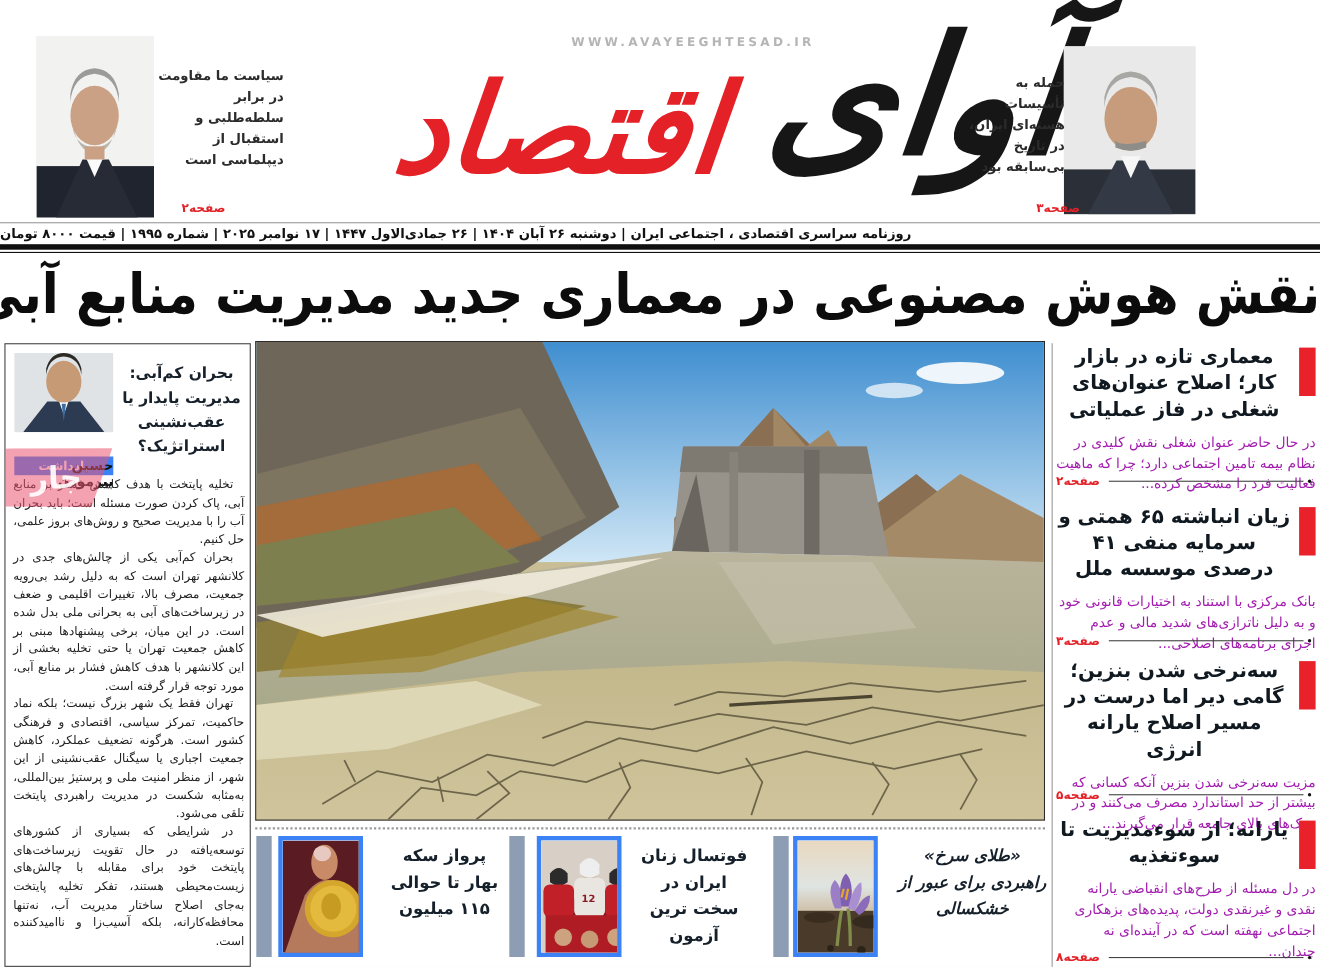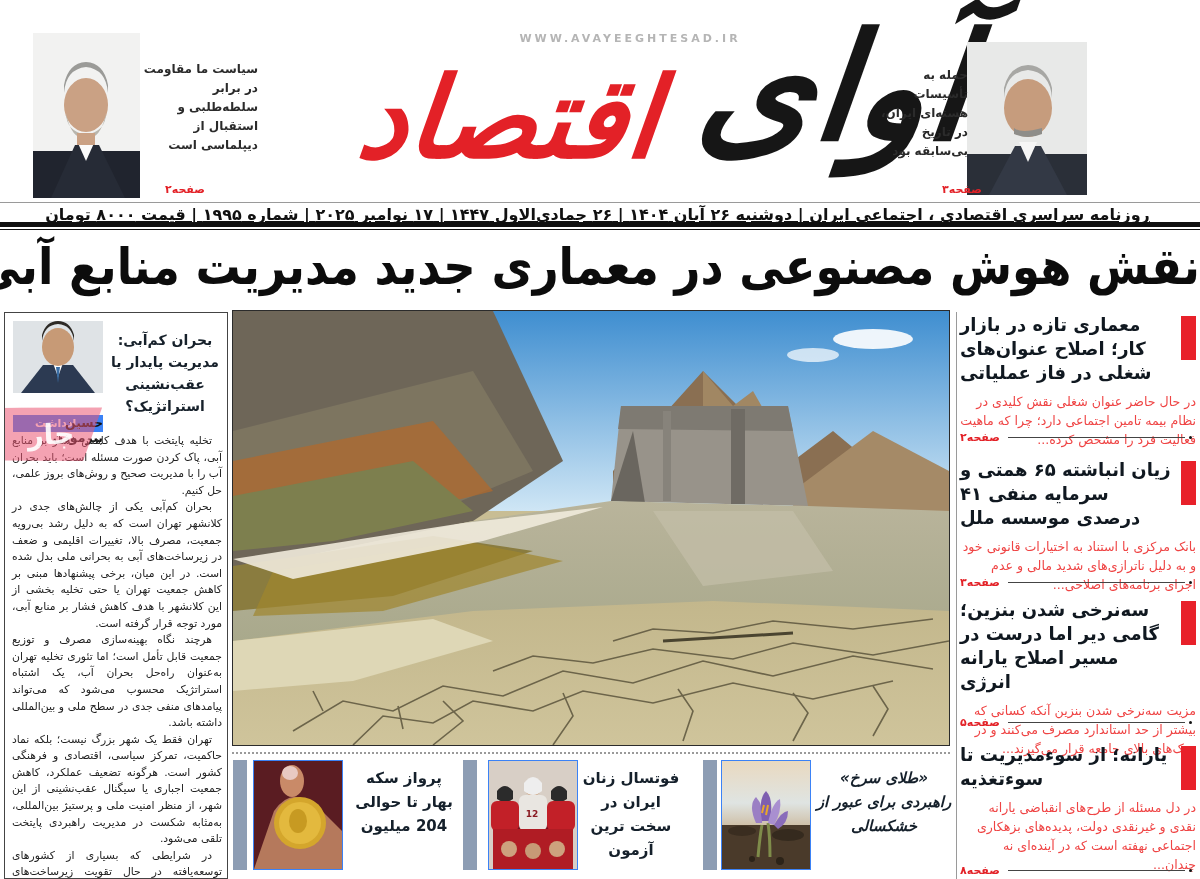--- a/index.html
+++ b/index.html
@@ -36,21 +36,21 @@
   }
   .pr-top-left  { top:183px; left:165px; }
   .pr-top-right { top:183px; left:942px; }
   .photo-frame { position:absolute; overflow:hidden; background:#eee; }
   .photo-araghchi { top:33px;  left:33px;  width:107px; height:165px; }
   .photo-eslami   { top:42px;  left:967px; width:120px; height:153px; }
   
   .rule-thin-top { position:absolute; top:202px; left:0; width:1200px; height:1px; background:#9a9a9a; }
   .dateline {
     position:absolute; top:205px; left:0; width:1195px; direction:rtl;
-    font-size:16px; font-weight:bold; color:#111; text-align:center;text-decoration:underline;
+    font-size:12px; font-weight:bold; color:#111; text-align:left;
   }
   .rule-thick { position:absolute; top:222px; left:0; width:1200px; height:5px; background:#101010; }
   .rule-thick2{ position:absolute; top:229px; left:0; width:1200px; height:1px; background:#101010; }
   
   .main-headline {
     position:absolute; top:236px; left:0; width:1200px; height:70px;
     direction:rtl; text-align:center; font-size:45px; font-weight:bold; color:#0c0c0c;
     line-height:64px; white-space:nowrap; transform:scaleY(1.12); letter-spacing:-1px;
   }
   
@@ -88,35 +88,35 @@
   
   .main-photo {
     position:absolute; top:310px; left:232px; width:718px; height:436px;
     border:1.5px solid #2b2b2b; overflow:hidden; background:#c8bd94;
   }
   .dotted-rule { position:absolute; top:752px; left:232px; width:718px; height:0;
     border-top:2px dotted #9a9a9a; }
   
   .strip-item { position:absolute; top:758px; height:114px; }
   .strip-bar  { position:absolute; top:2px; width:14px; height:110px; background:#8d9db4; }
-  .strip-photo{ position:absolute; top:2px; width:90px; height:110px; border:1px solid #3b82f6; overflow:hidden; }
+  .strip-photo{ position:absolute; top:2px; width:77px; height:110px; border:4px solid #3b82f6; overflow:hidden; }
   .strip-title{
     position:absolute; top:8px; direction:rtl; text-align:center;
     font-size:15px; font-weight:bold; line-height:24px; color:#15202b;
   }
   
   .sidebar-vrule { position:absolute; top:312px; left:956px; width:1px; height:567px; background:#9a9a9a; }
   .sb-story { position:absolute; left:960px; width:236px; direction:rtl; }
   .sb-tick  { position:absolute; top:3px; right:0; width:15px; height:44px; background:#e8212a; }
   .sb-title {
-    margin-right:21px; text-align:left; font-size:18px; font-weight:bold;
+    margin-right:21px; text-align:center; font-size:18px; font-weight:bold;
     line-height:24px; color:#101820;
   }
   .sb-excerpt {
-    margin-top:7px; text-align:right; font-size:12.6px; line-height:19px; color:#ef4444;
+    margin-top:7px; text-align:right; font-size:12.6px; line-height:19px; color:#a21caf;
   }
   .sb-pageref { position:absolute; left:0; bottom:0; width:232px; height:12px;
     display:flex; direction:ltr; align-items:center; }
   .sb-pr-label { font-size:11px; font-weight:bold; color:#e32127; direction:rtl; flex:0 0 auto; }
   .sb-pr-line  { flex:1 1 auto; height:1px; background:#444; margin:0 4px 0 8px; }
   .sb-pr-dot   { flex:0 0 auto; width:3px; height:3px; border-radius:50%; background:#111; }
   .s1 { top:313px; height:130px; }
   .s2 { top:458px; height:130px; }
   .s3 { top:598px; height:130px; }
   .s4 { top:743px; height:133px; }
@@ -177,21 +177,20 @@
         <ellipse cx="45" cy="26" rx="16" ry="19" fill="#c79a76"></ellipse>
         <path d="M29 20 Q31 4 45 3 Q59 4 61 20 L61 14 Q57 0 45 0 Q33 0 29 14 Z" fill="#2d2a26"></path>
       </svg>
     </div>
     <div class="opinion-kicker">یادداشت</div>
     <div class="opinion-title">بحران کم‌آبی: مدیریت پایدار یا عقب‌نشینی استراتژیک؟</div>
     <div class="opinion-author">حسین پیرموذن</div>
     <div class="opinion-body">
       <p>تخلیه پایتخت با هدف کاهش فشار بر منابع آبی، پاک کردن صورت مسئله است؛ باید بحران آب را با مدیریت صحیح و روش‌های بروز علمی، حل کنیم.</p>
       <p>بحران کم‌آبی یکی از چالش‌های جدی در کلانشهر تهران است که به دلیل رشد بی‌رویه جمعیت، مصرف بالا، تغییرات اقلیمی و ضعف در زیرساخت‌های آبی به بحرانی ملی بدل شده است. در این میان، برخی پیشنهادها مبنی بر کاهش جمعیت تهران یا حتی تخلیه بخشی از این کلانشهر با هدف کاهش فشار بر منابع آبی، مورد توجه قرار گرفته است.</p>
-      <p>هرچند نگاه بهینه‌سازی مصرف و توزیع جمعیت قابل تأمل است؛ اما تئوری تخلیه تهران به‌عنوان راه‌حل بحران آب، یک اشتباه استراتژیک محسوب می‌شود که می‌تواند پیامدهای منفی جدی در سطح ملی و بین‌المللی داشته باشد.</p>
       <p>تهران فقط یک شهر بزرگ نیست؛ بلکه نماد حاکمیت، تمرکز سیاسی، اقتصادی و فرهنگی کشور است. هرگونه تضعیف عملکرد، کاهش جمعیت اجباری یا سیگنال عقب‌نشینی از این شهر، از منظر امنیت ملی و پرستیژ بین‌المللی، به‌مثابه شکست در مدیریت راهبردی پایتخت تلقی می‌شود.</p>
       <p>در شرایطی که بسیاری از کشورهای توسعه‌یافته در حال تقویت زیرساخت‌های پایتخت خود برای مقابله با چالش‌های زیست‌محیطی هستند، تفکر تخلیه پایتخت به‌جای اصلاح ساختار مدیریت آب، نه‌تنها محافظه‌کارانه، بلکه آسیب‌زا و ناامیدکننده است.</p>
 
     </div>
     <div class="watermark-ribbon">جار</div>
   </div>
 
   <div class="main-photo">
     <svg width="716" height="434" viewBox="0 0 716 434" xmlns="http://www.w3.org/2000/svg">
       <defs>
@@ -256,21 +255,21 @@
       <svg width="88" height="108" viewBox="0 0 88 108" xmlns="http://www.w3.org/2000/svg">
         <rect width="88" height="108" fill="#5a1c22"></rect>
         <path d="M0 108 L20 50 Q34 30 50 38 L70 52 L88 70 L88 108 Z" fill="#b5795c"></path>
         <ellipse cx="38" cy="20" rx="12" ry="16" fill="#c98a68"></ellipse>
         <ellipse cx="36" cy="12" rx="8" ry="7" fill="#e8c9c2"></ellipse>
         <circle cx="46" cy="62" r="26" fill="#d4a62c"></circle>
         <circle cx="46" cy="62" r="21" fill="#e3b93e"></circle>
         <ellipse cx="44" cy="60" rx="9" ry="12" fill="#c79a22"></ellipse>
       </svg>
     </div>
-    <div class="strip-title" style="left:116px;width:110px;">پرواز سکه بهار تا حوالی 204 میلیون</div>
+    <div class="strip-title" style="left:116px;width:110px;">پرواز سکه بهار تا حوالی ۱۱۵ میلیون</div>
   </div>
 
   <div class="strip-item" style="left:463px;width:226px;">
     <div class="strip-bar" style="left:0;"></div>
     <div class="strip-photo" style="left:25px;">
       <svg width="88" height="108" viewBox="0 0 88 108" xmlns="http://www.w3.org/2000/svg">
         <rect width="88" height="108" fill="#d8cfc6"></rect>
         <g>
           <circle cx="16" cy="34" r="8" fill="#c79a76"></circle>
             <path d="M8 30 Q16 20 24 30 L24 38 Q16 44 8 38 Z" fill="#2b2b2b"></path>

